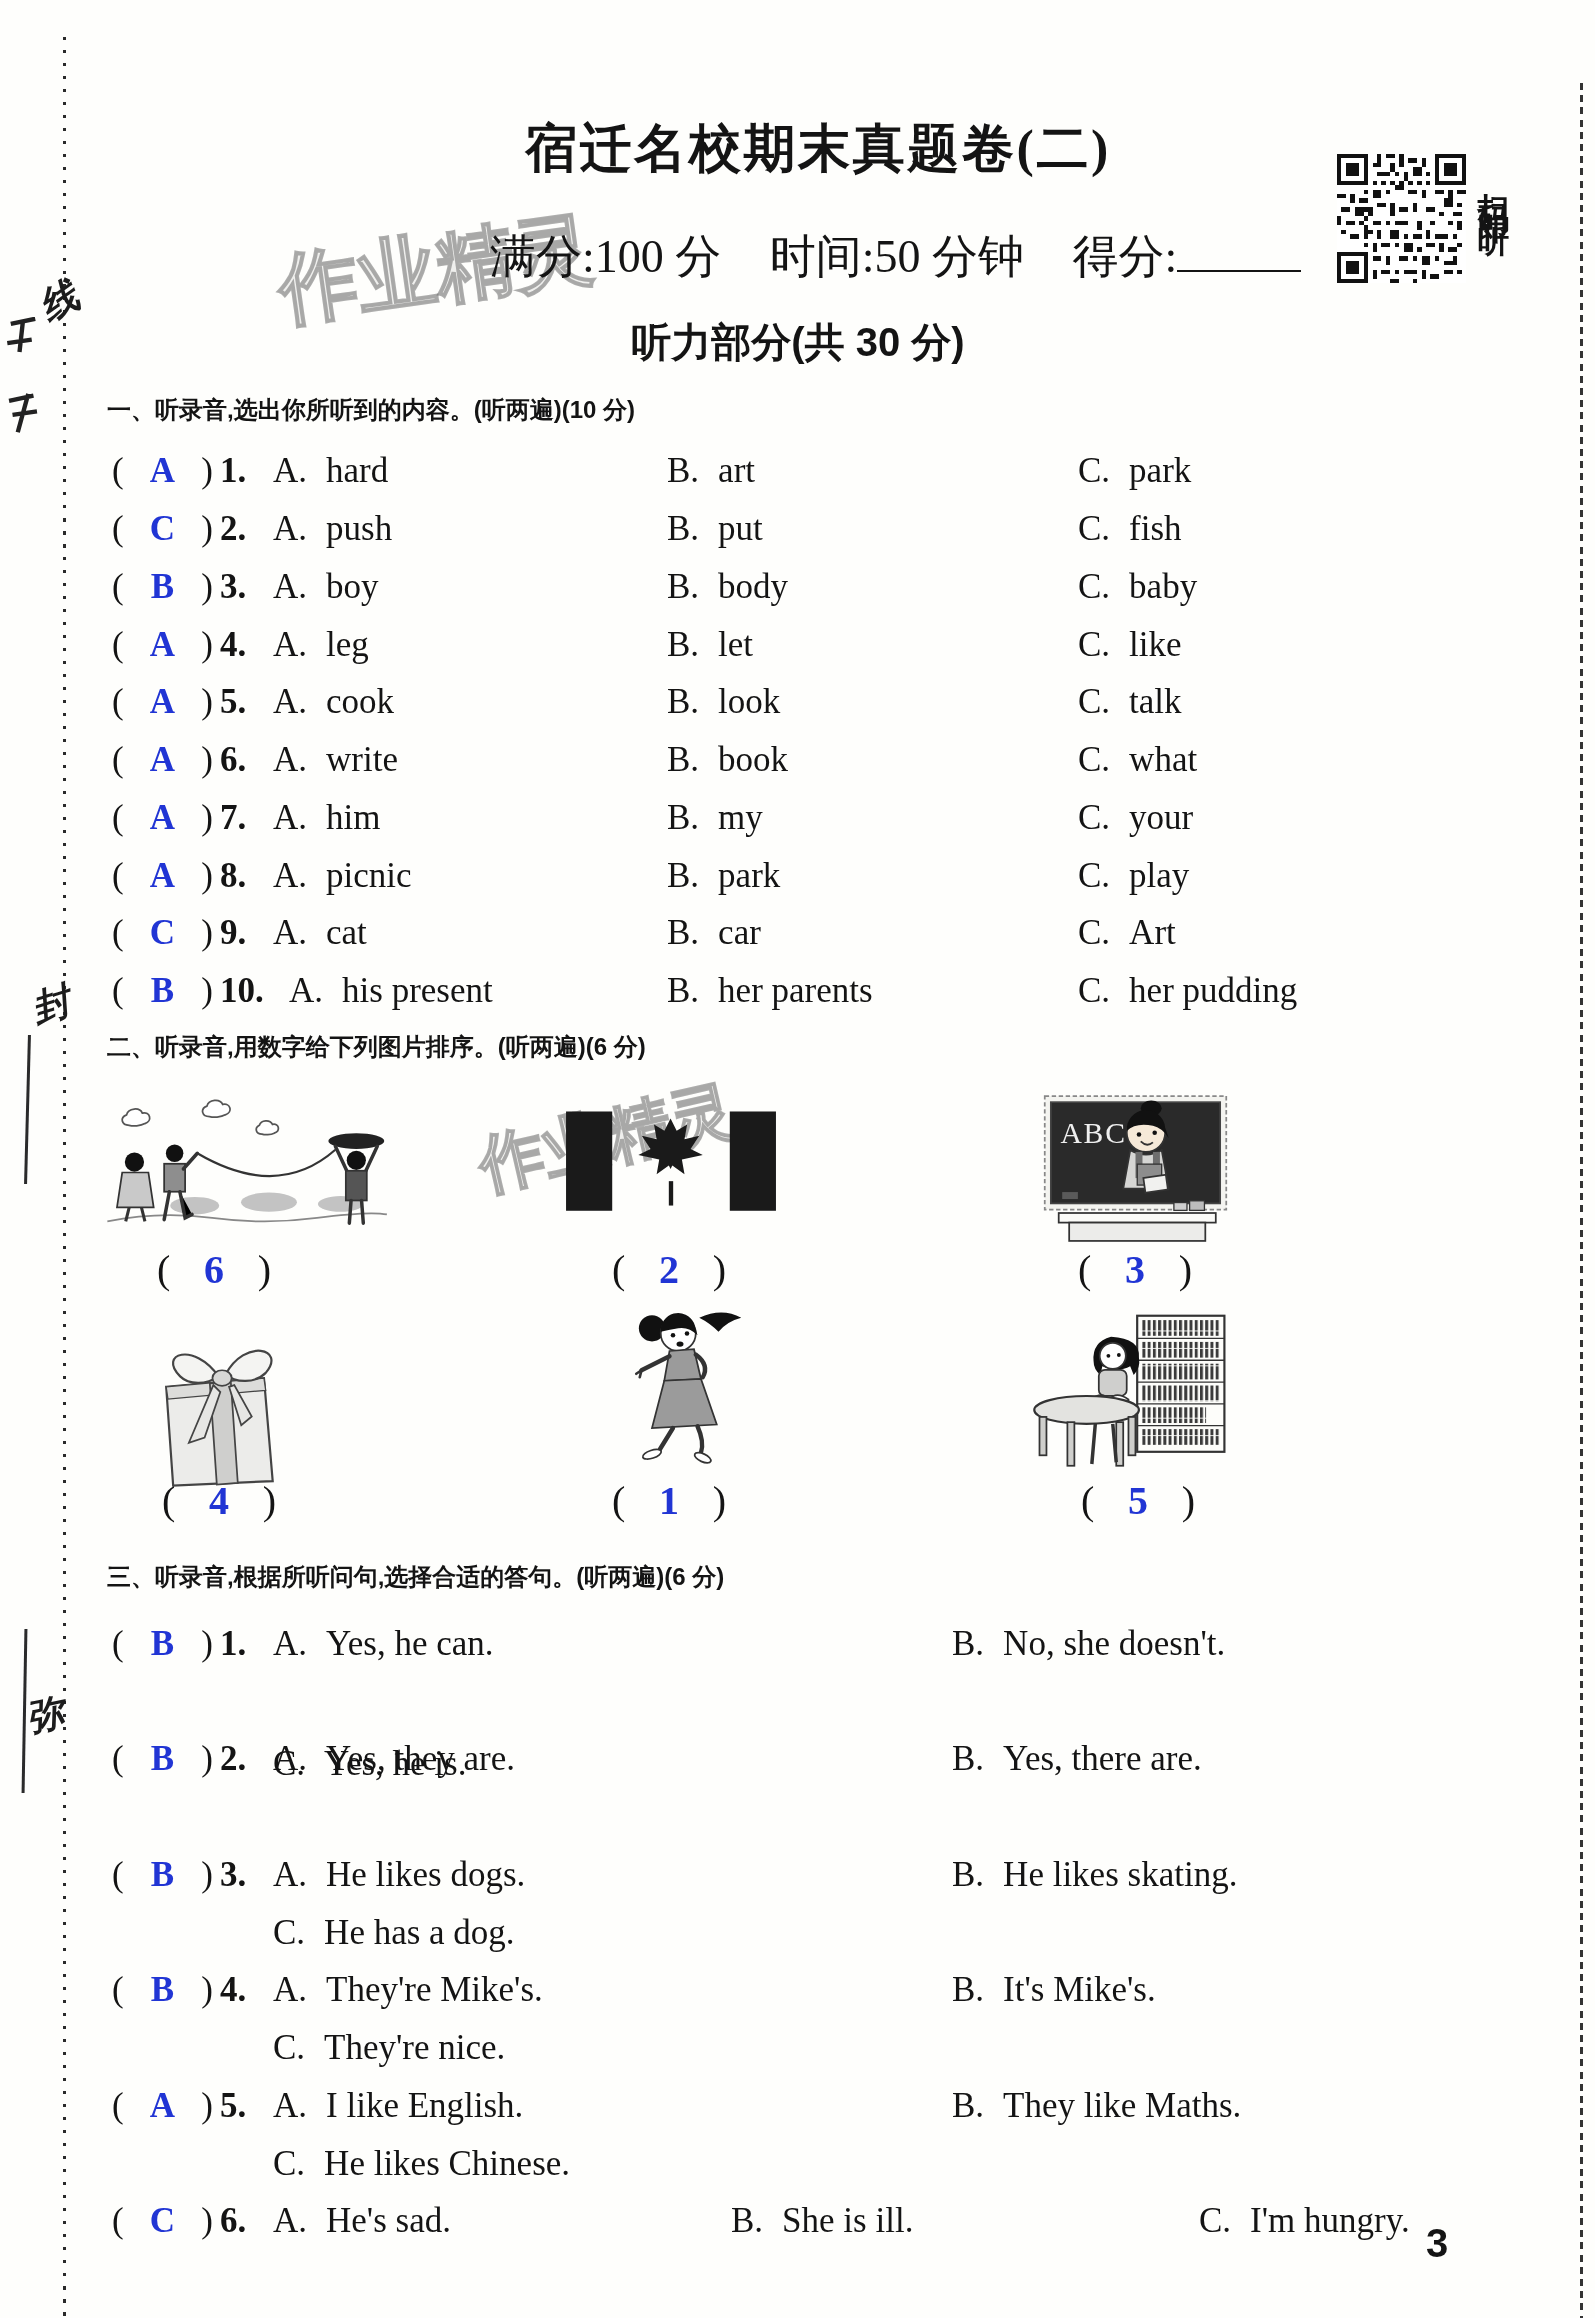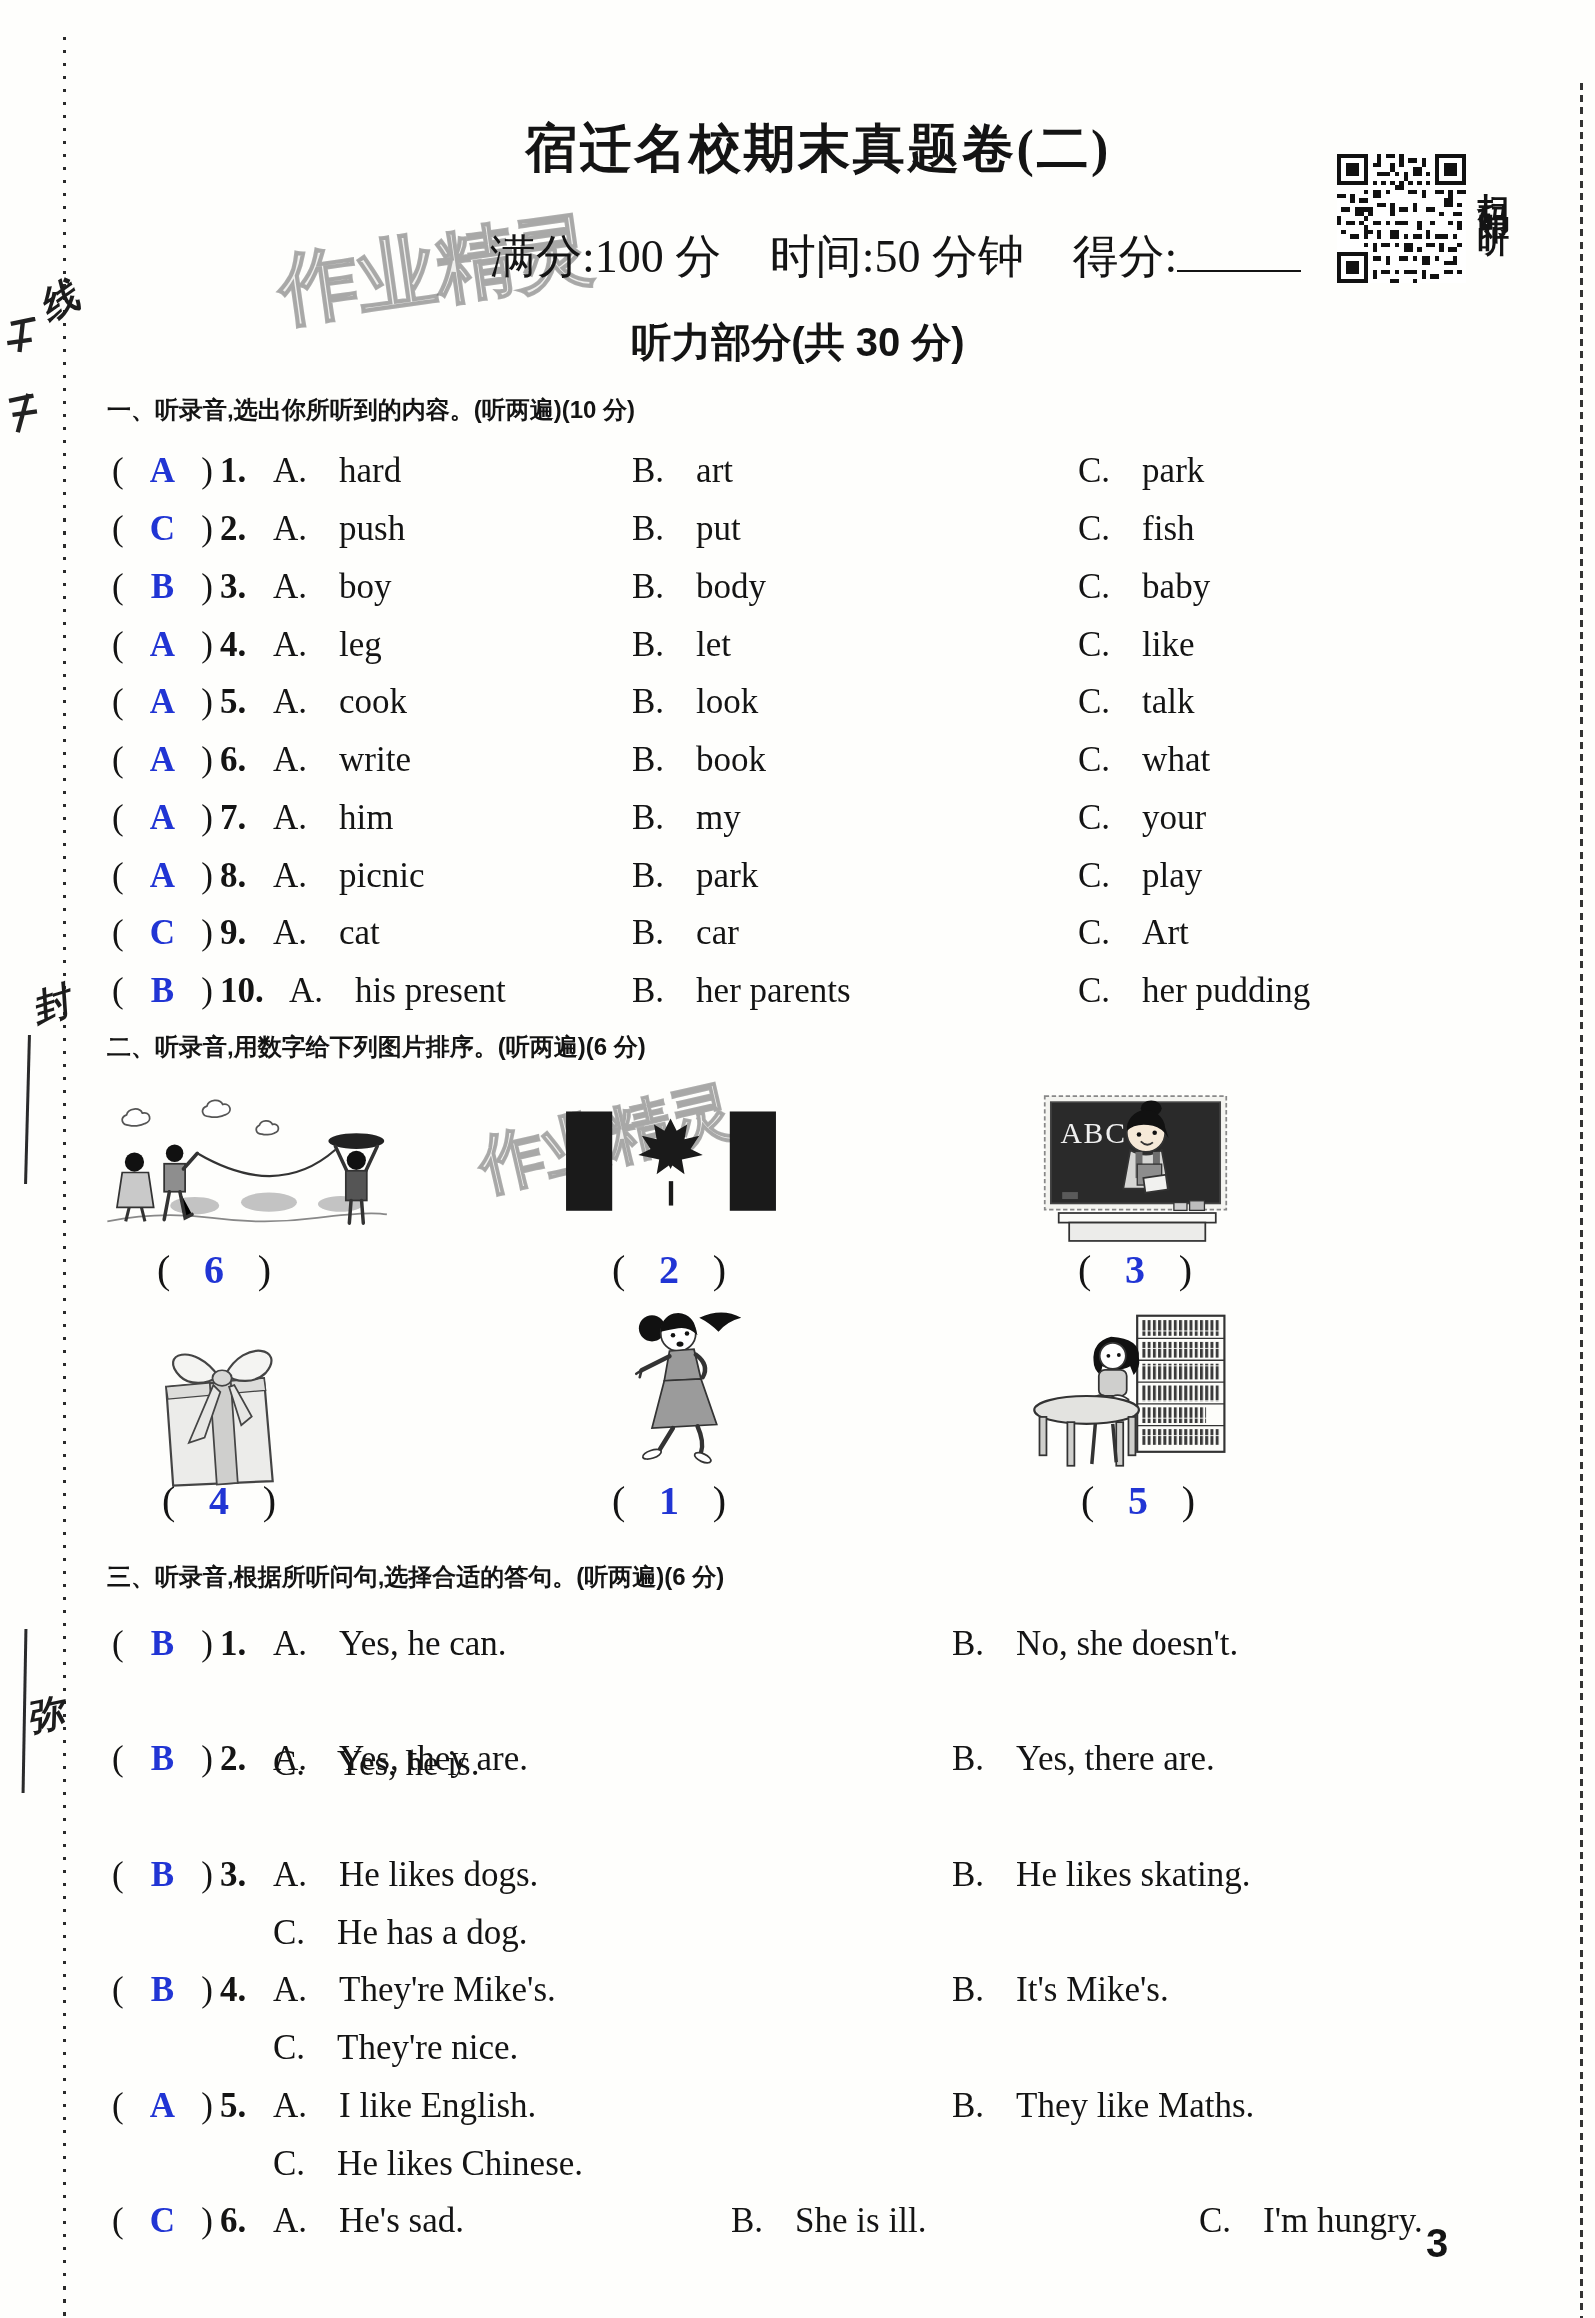--- a/index.html
+++ b/index.html
@@ -28,24 +28,24 @@
              -webkit-text-stroke:1.7px rgba(110,110,110,0.55);white-space:nowrap;pointer-events:none;}
   
   .sec-head{left:107px;font-size:24px;font-weight:bold;
             font-family:"Liberation Sans","DejaVu Sans",sans-serif;white-space:nowrap;}
   
   .row{left:0;width:1575px;height:49px;font-size:35px;white-space:nowrap;}
   .ansbox{position:absolute;left:112px;width:101px;display:flex;justify-content:space-between;}
   .ansbox .blue{color:#2135d4;font-weight:600;}
   .qnum{position:absolute;left:220px;font-weight:bold;}
   .opt{position:absolute;}
-  .oA{left:273px;} .oB{left:632px;} .oC{left:1078px;}
+  .oA{left:273px;} .oB{left:667px;} .oC{left:1078px;}
   .oA3{left:273px;} .oB3{left:952px;text-align:right;}
   .oB6{left:731px;} .oC6{left:1199px;}
-  .ow{margin-left:32px;}
+  .ow{margin-left:19px;}
   
   .picans{position:absolute;width:114px;display:flex;justify-content:space-between;
           font-size:40px;}
   .picans .blue{color:#2135d4;font-weight:600;}
   .pagenum{left:1426px;top:2221px;font-size:40px;font-weight:bold;
            font-family:"Liberation Sans",sans-serif;}
   svg{display:block;}
   svg text{font-family:"Liberation Serif",serif;}
 </style>
 </head>

